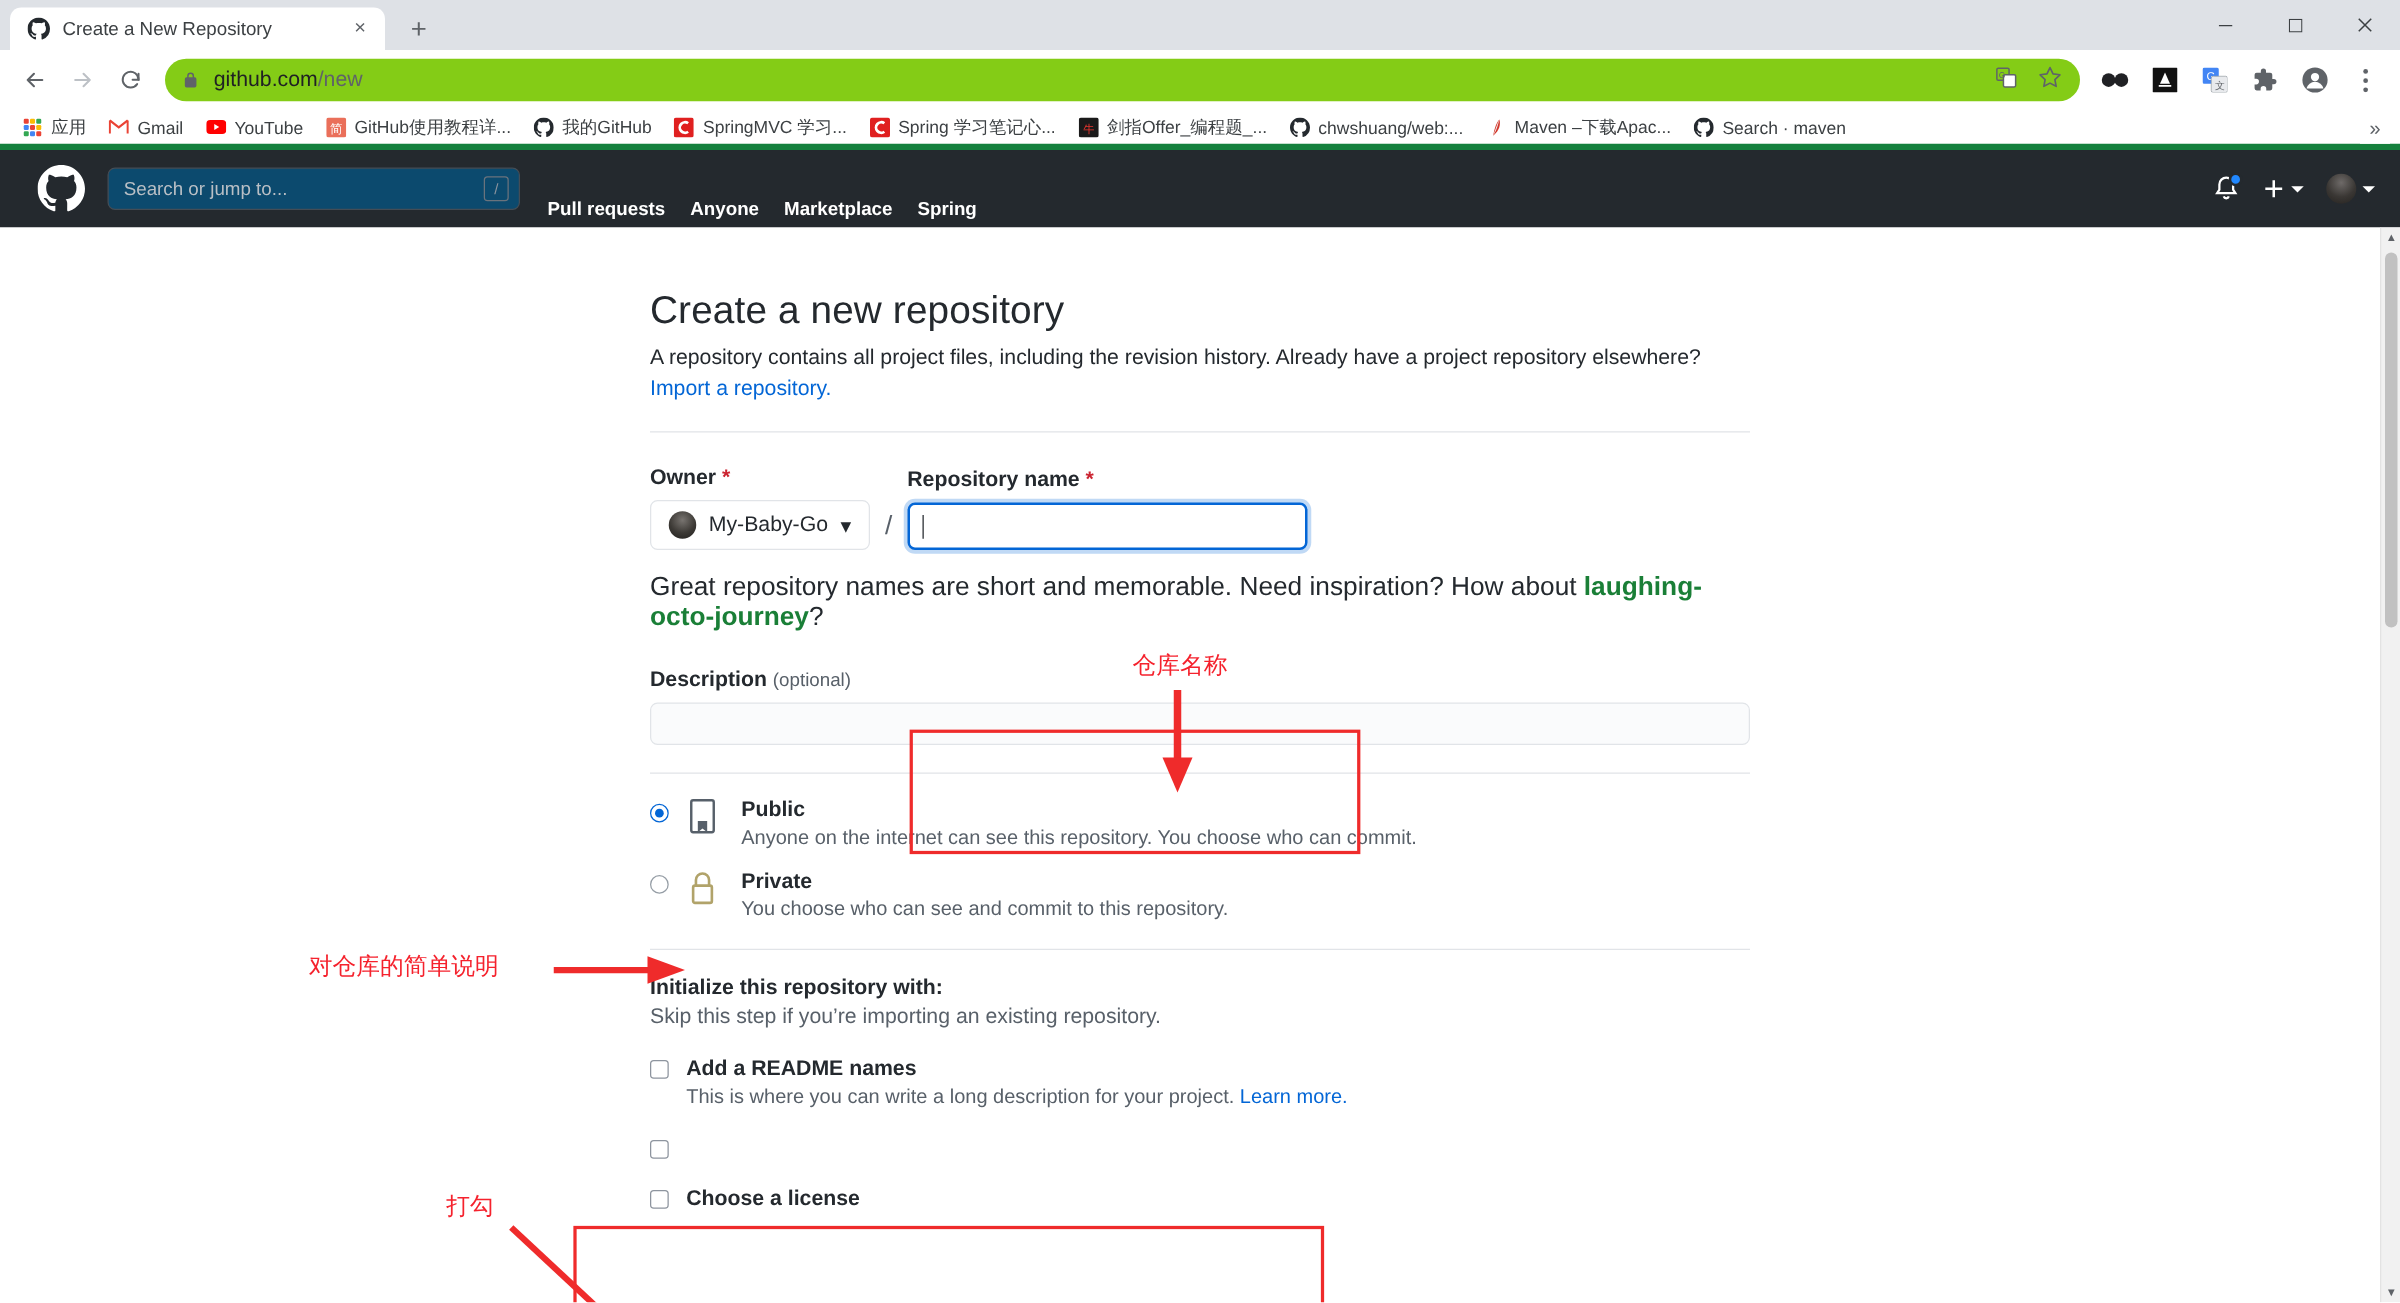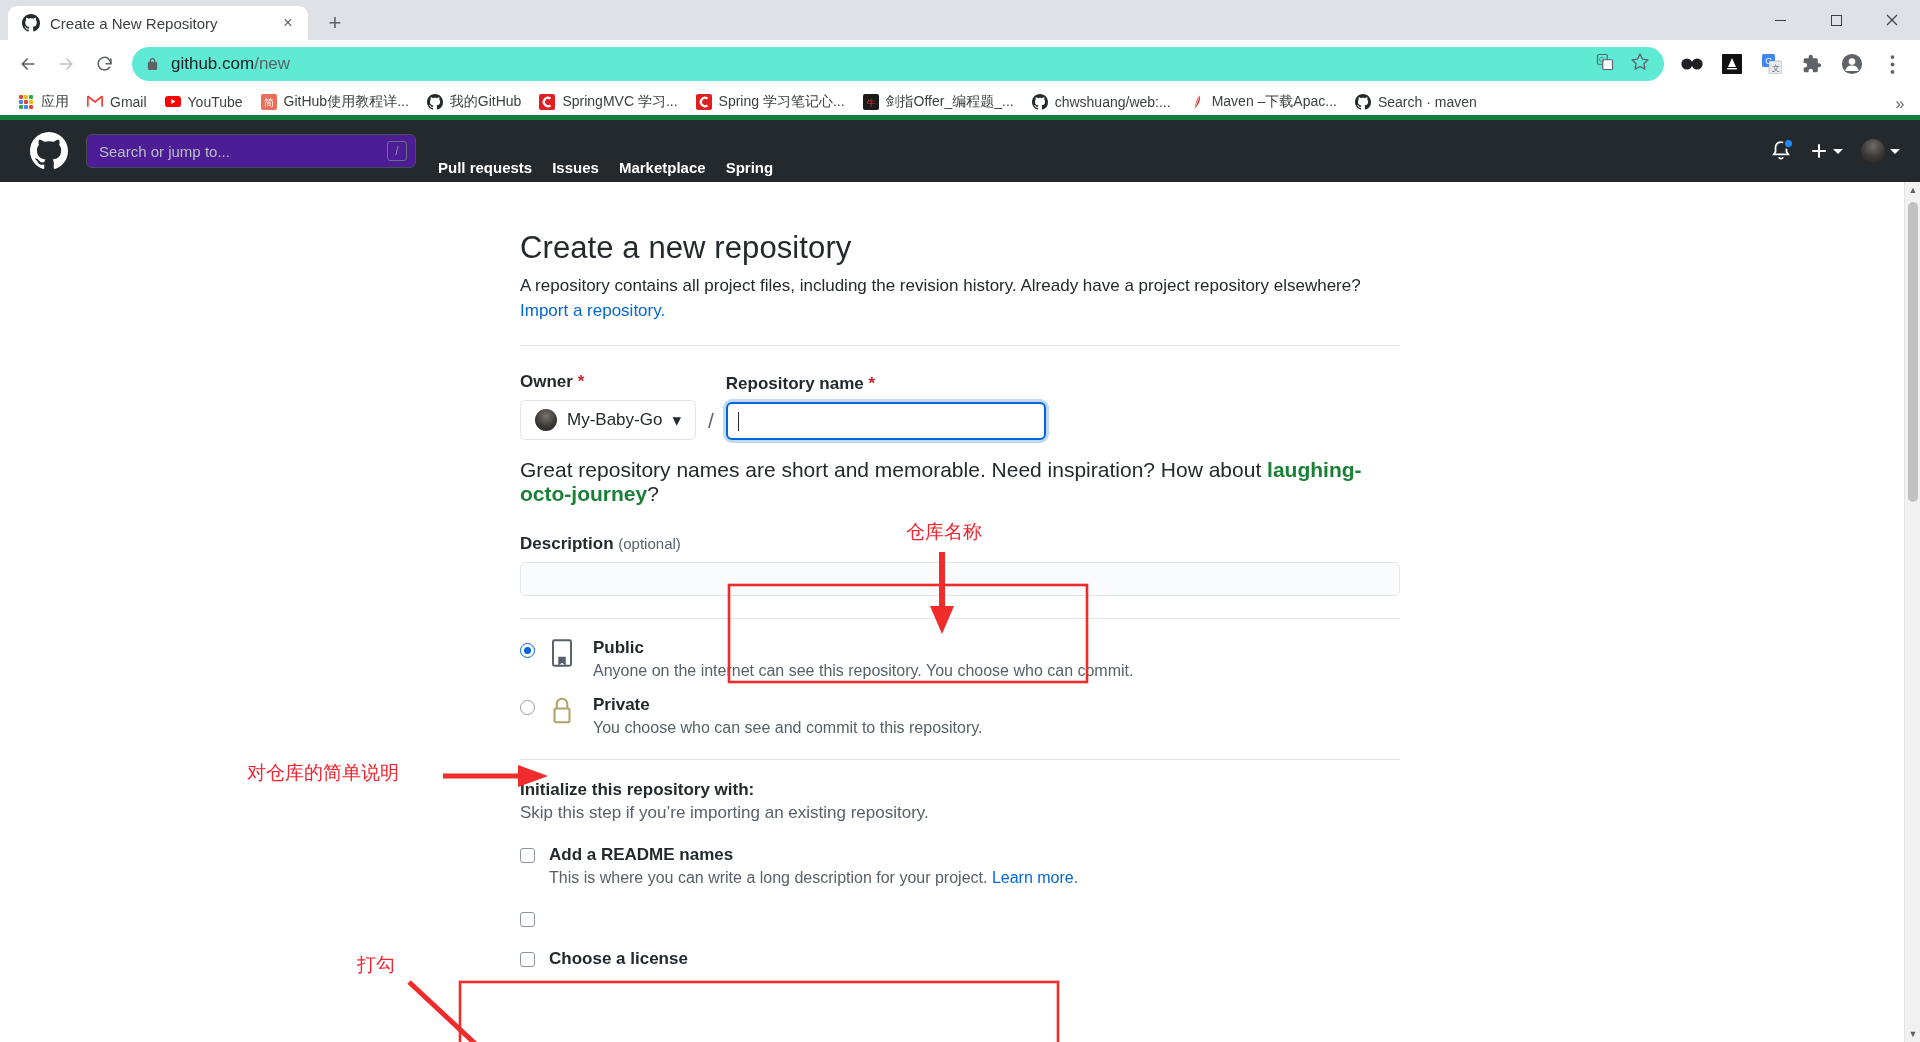--- a/index.html
+++ b/index.html
@@ -80,21 +80,21 @@
     width: 36px; height: 36px;
     display: flex; align-items: center; justify-content: center;
     border-radius: 50%;
     color: #5f6368;
     flex: 0 0 36px;
   }
   .tbtn.disabled { color: #bdc1c6; }
   .omnibox {
     flex: 1;
     height: 34px;
-    background: #5eead4;
+    background: #84cc16;
     border-radius: 17px;
     display: flex;
     align-items: center;
     padding: 0 14px;
     margin: 0 8px;
     gap: 12px;
     min-width: 0;
     justify-content: center;
   }
   .omnibox .lock { color: #5f6368; display: flex; align-items: center; }
@@ -144,21 +144,21 @@
     height: 62px;
     display: flex;
     align-items: center;
     padding: 0 20px 0 30px;
     gap: 0;
   }
   .gh-logo { width: 38px; height: 38px; margin-right: 18px; flex: 0 0 38px; }
   .gh-search {
     width: 330px;
     height: 34px;
-    background: #4c1d95;
+    background: #0c4a6e;
     border: 1px solid #444d56;
     border-radius: 6px;
     display: flex;
     align-items: center;
     padding: 0 8px 0 12px;
     color: #b9bfc5;
     font-size: 15px;
   }
   .gh-search .slash {
     margin-left: auto;
@@ -564,21 +564,21 @@
       </svg>
   </span>
 
   <div class="gh-search">
     <span>Search or jump to...</span>
     <span class="slash">/</span>
   </div>
 
   <nav class="gh-nav">
     <a href="#">Pull requests</a>
-    <a href="#">Issues</a>
+    <a href="#">Anyone</a>
     <a href="#">Marketplace</a>
     <a href="#">Spring</a>
   </nav>
 
   <div class="gh-right">
     <span class="bell-wrap">
       <svg width="22" height="22" viewBox="0 0 16 16" fill="none" stroke="#ffffff" stroke-width="1.3">
           <path d="M8 1.5a4 4 0 0 0-4 4v3l-1.3 2h10.6L12 8.5v-3a4 4 0 0 0-4-4z"></path>
           <path d="M6.5 12.5a1.6 1.6 0 0 0 3 0"></path>
         </svg>

